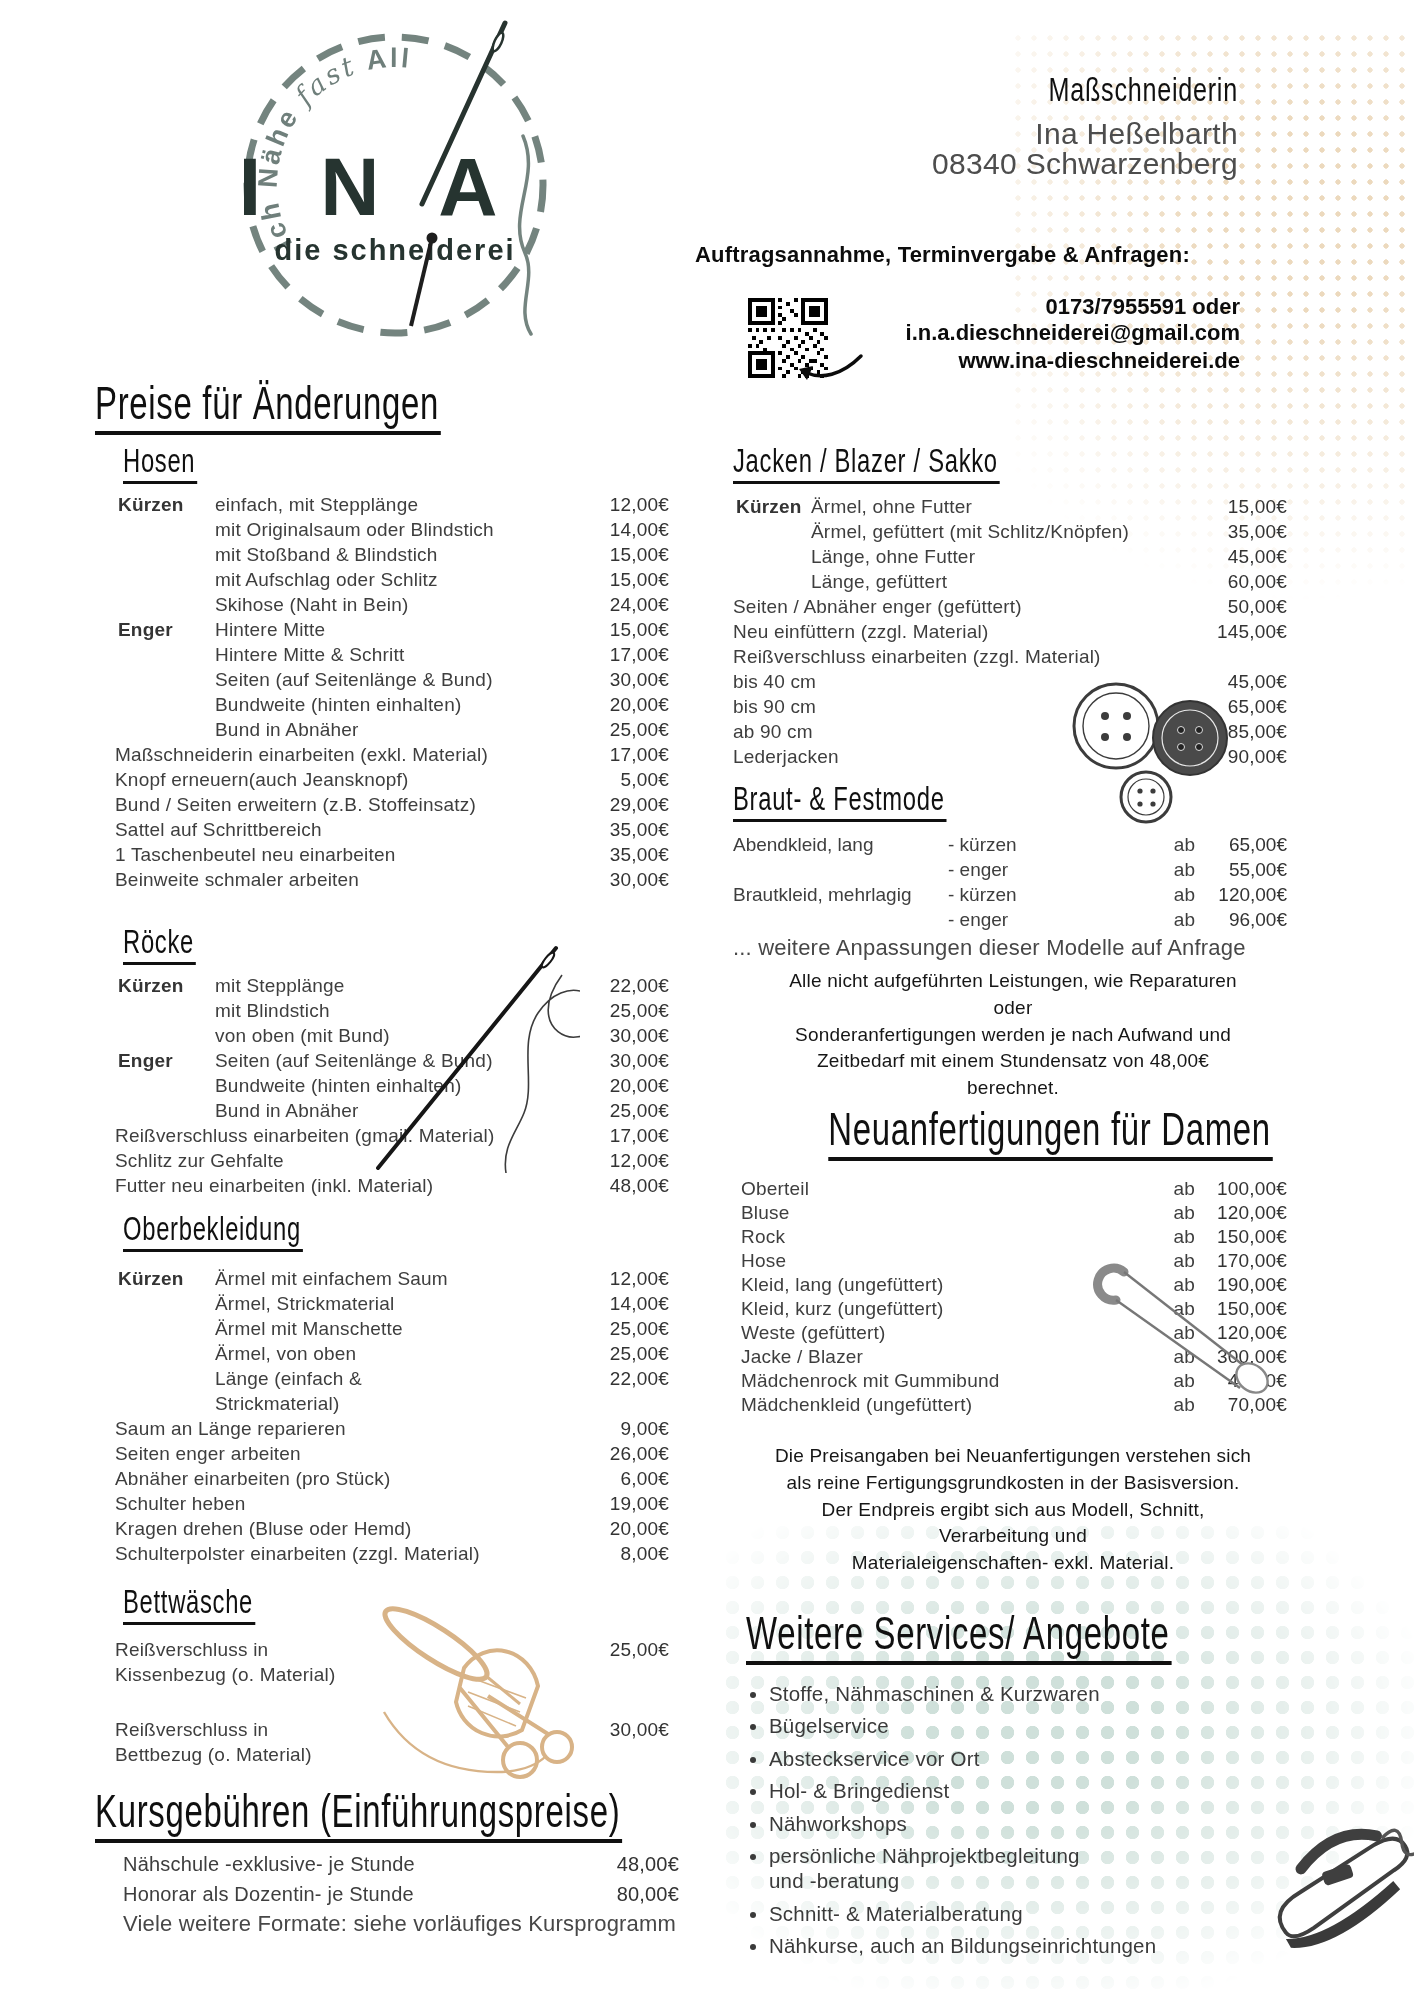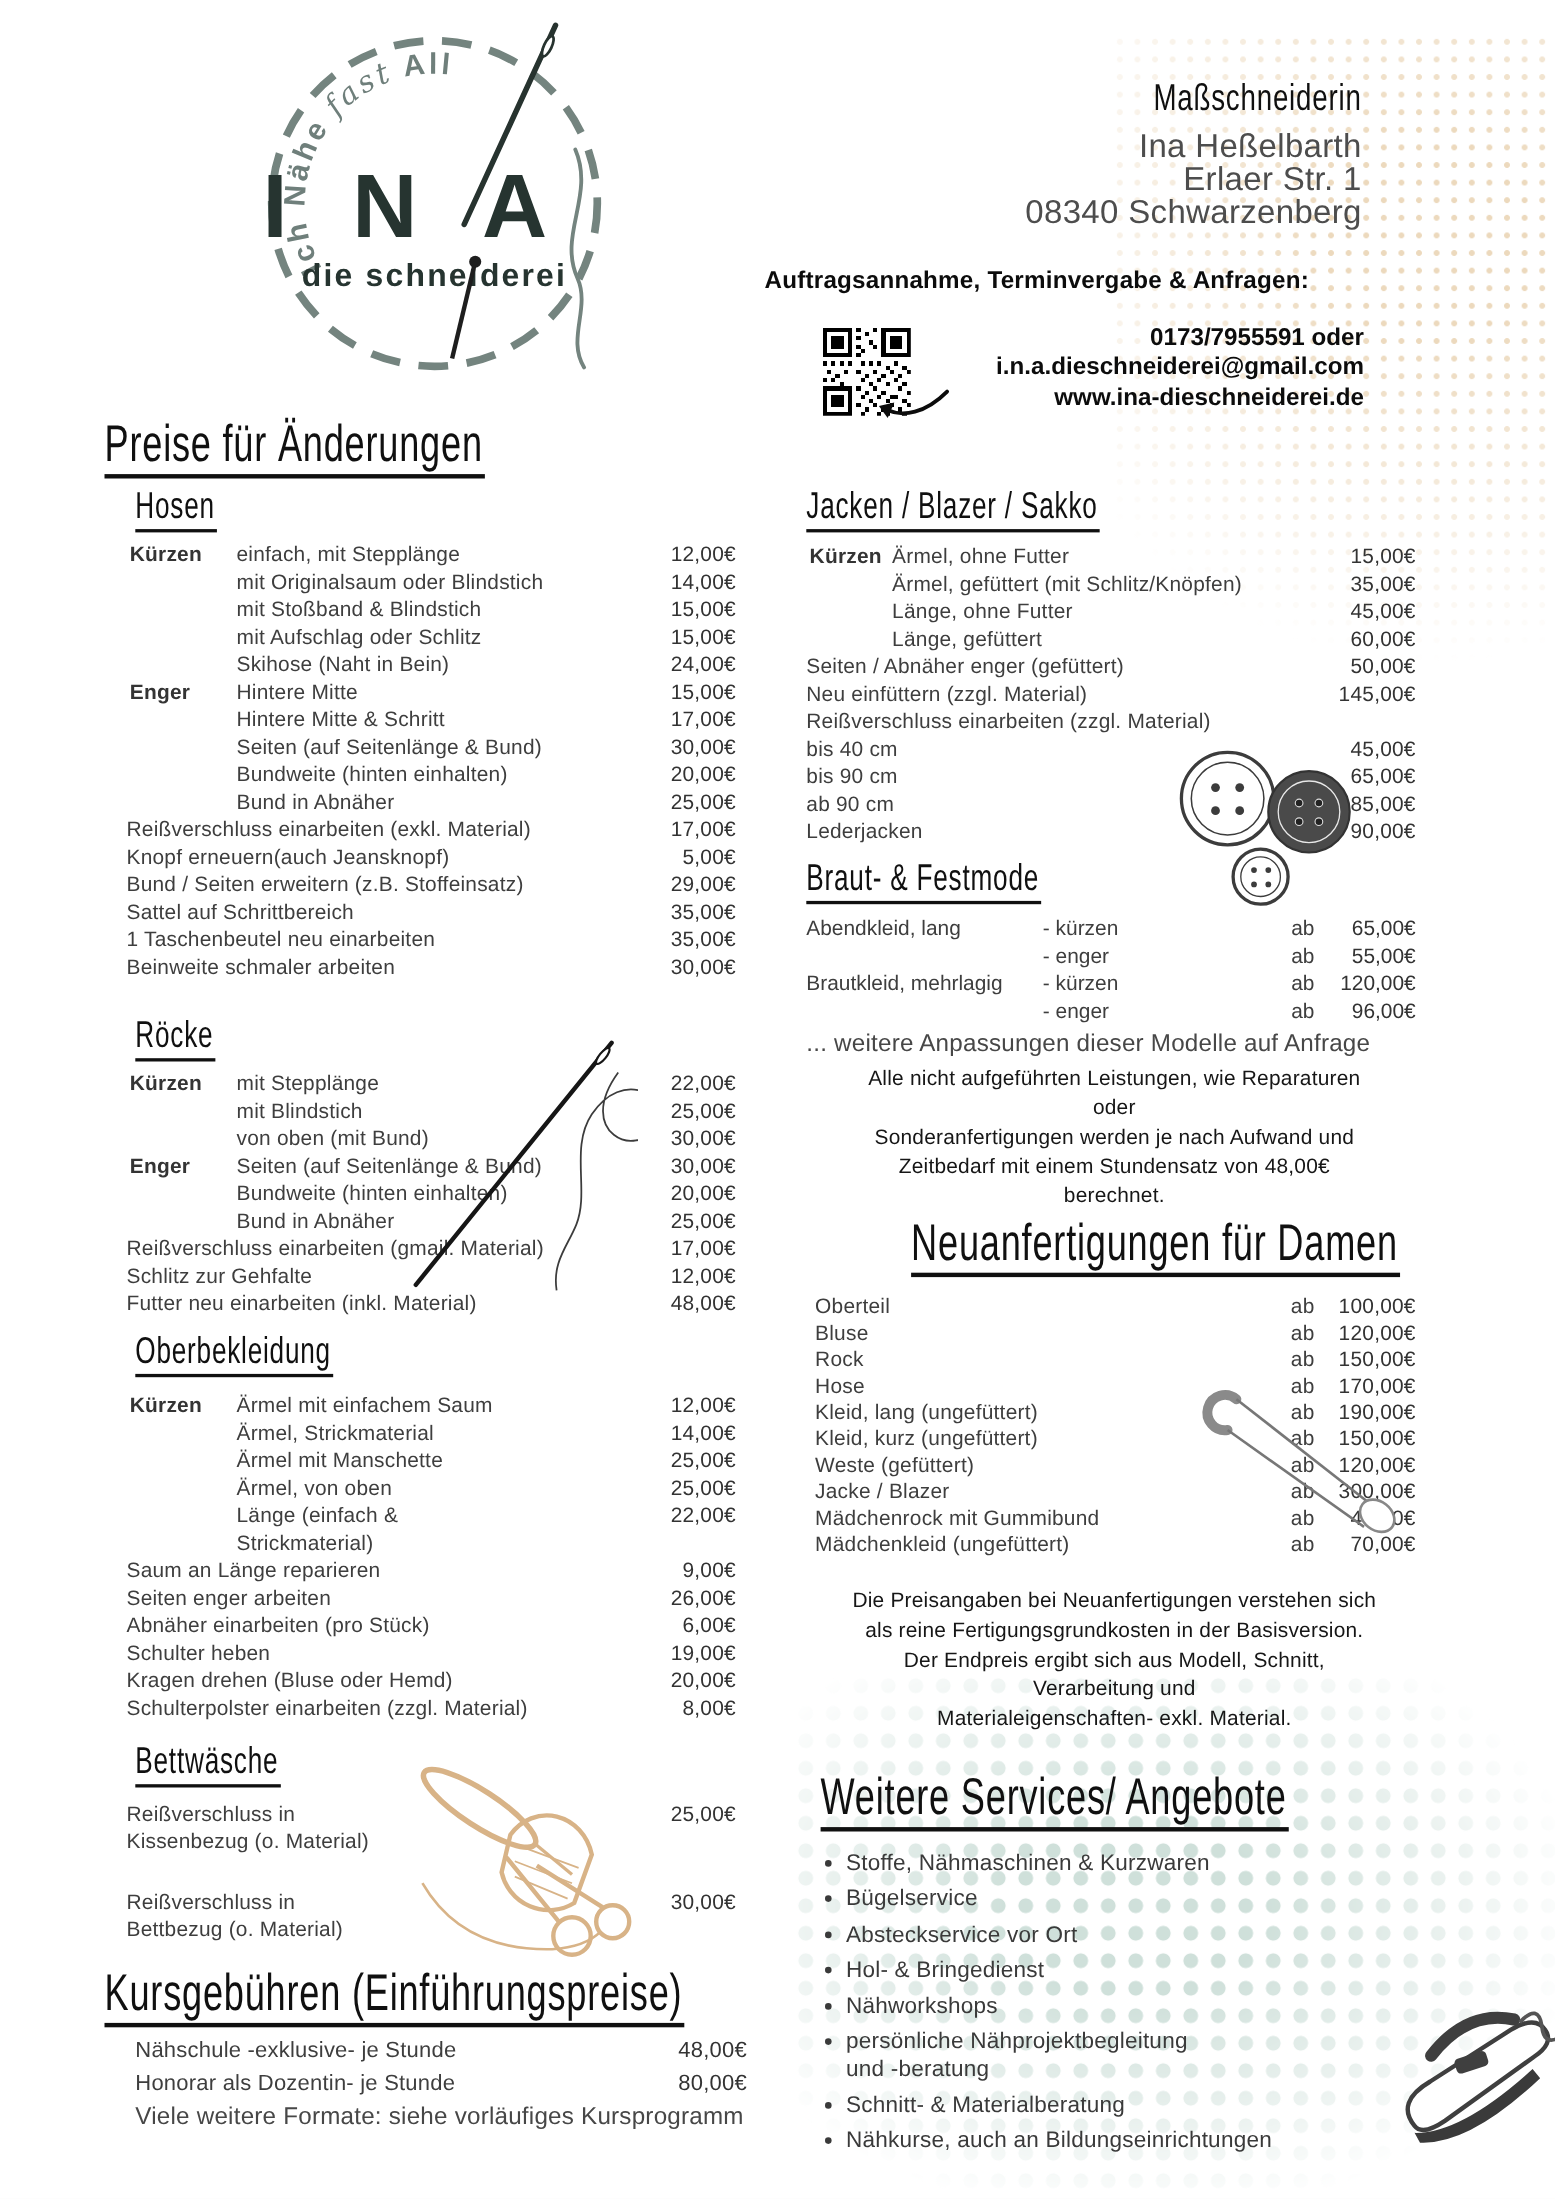--- a/index.html
+++ b/index.html
@@ -86,21 +86,20 @@
     <ellipse cx="313" cy="34" rx="3.5" ry="10" fill="#ffffff" stroke="#27332f" stroke-width="2.5" transform="rotate(25 313 34)"></ellipse>
     <circle cx="247" cy="230" r="5.5" fill="#1e1e1e"></circle>
     <line x1="247" y1="230" x2="226" y2="318" stroke="#1e1e1e" stroke-width="4"></line>
     <path d="M338,128 C356,170 322,205 340,245 C352,272 330,300 346,326" fill="none" stroke="#74847f" stroke-width="3.5" stroke-linecap="round"></path>
   </svg>
 
   <div class="abs z" style="left:838px;top:70px;width:400px;text-align:right">
     <div><span class="script-name">Maßschneiderin</span></div>
     <div class="addr" style="margin-top:10px">
       <div>Ina Heßelbarth</div>
-      <div>Erlaer Str. 1</div>
       <div>08340 Schwarzenberg</div>
     </div>
   </div>
   <div class="abs z cbold" style="left:695px;top:242px;width:560px">Auftragsannahme, Terminvergabe &amp; Anfragen:</div>
 
   <svg class="abs z" style="left:748px;top:298px" width="80" height="80" viewBox="0 0 21 21" shape-rendering="crispEdges">
     <rect width="21" height="21" fill="#fff"></rect>
     <g fill="#000">
       <rect x="0" y="0" width="7" height="7"></rect>
         <rect x="14" y="0" width="7" height="7"></rect>
@@ -188,21 +187,21 @@
         </div>
 
         <div class="prow">
           <span class="g"></span>
           <span class="l">Bund in Abnäher</span>
           <span class="p">25,00€</span>
         </div>
 
         <div class="prow full">
 
-          <span class="l">Reißverschluss einarbeiten (exkl. Material)</span>
+          <span class="l">Maßschneiderin einarbeiten (exkl. Material)</span>
           <span class="p">17,00€</span>
         </div>
 
         <div class="prow full">
 
           <span class="l">Knopf erneuern(auch Jeansknopf)</span>
           <span class="p">5,00€</span>
         </div>
 
         <div class="prow full">

